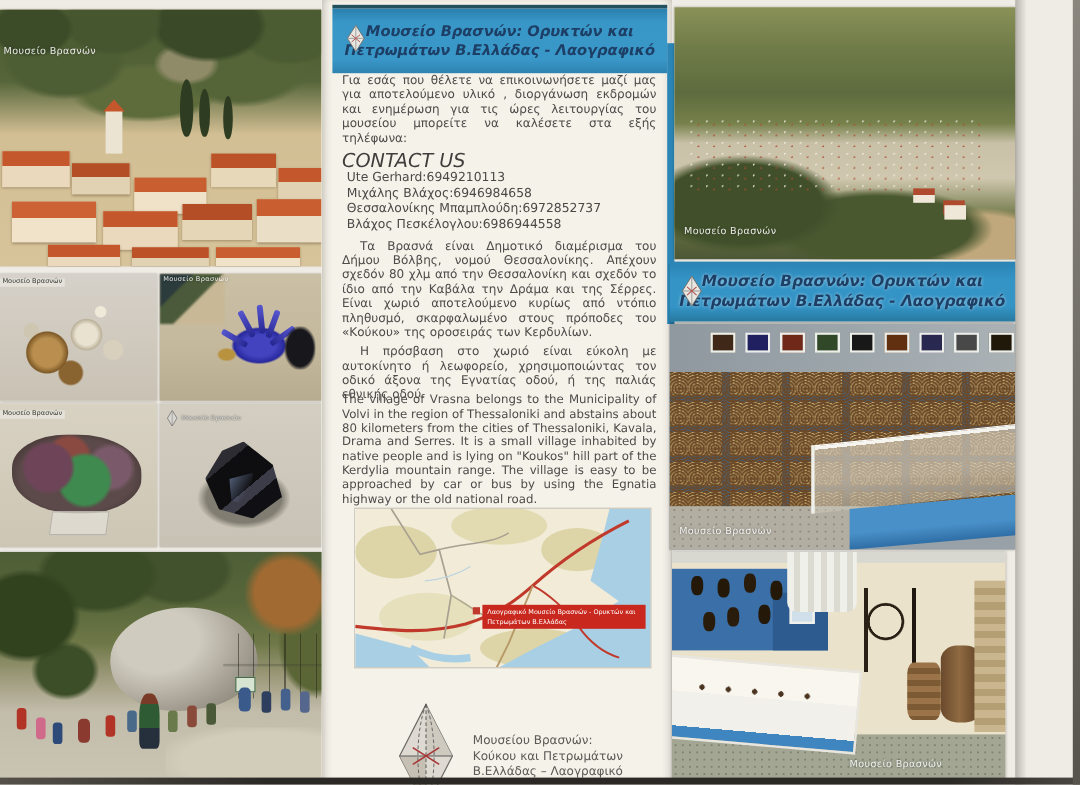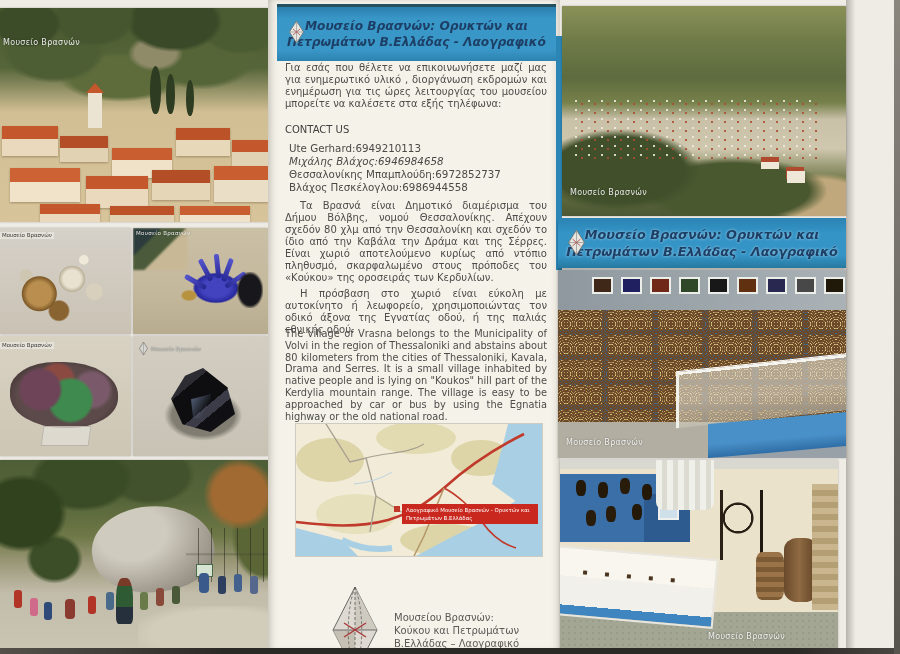--- a/index.html
+++ b/index.html
@@ -17,21 +17,21 @@
   
   #mid-paper{left:268px;top:0;width:292px;height:650px;background:#f5f2ea;
     box-shadow:inset 6px 0 8px -5px rgba(60,55,45,.35), inset -6px 0 8px -5px rgba(60,55,45,.28);}
   #mid-header{position:absolute;left:9px;top:4px;width:279px;height:54px;
     background:linear-gradient(180deg,#2a7fae 0%,#3997c8 22%,#3a98c9 78%,#2d83b1 100%);
     border-top:3px solid #23505e;display:flex;align-items:center;justify-content:center;}
   .hdr-text{text-align:center;color:#1d3f66;font-weight:bold;font-style:italic;font-size:12.2px;line-height:16px;width:100%;}
   .hdr-icon{position:absolute;left:12px;top:14px;}
   .mid-text{position:absolute;left:17px;width:262px;color:#4d4c4a;font-size:10px;line-height:12px;text-align:justify;}
   .indent{text-indent:15px;}
-  #contact-us{position:absolute;left:17px;top:124px;font-size:10px;color:#3f3e3c;}
+  #contact-us{position:absolute;left:17px;top:124px;font-style:italic;font-size:16px;color:#3f3e3c;}
   .contact-line{position:absolute;left:21px;width:250px;font-size:10.3px;line-height:12px;color:#4a4946;white-space:nowrap;}
 
   #map-wrap{position:absolute;left:28px;top:424px;width:246px;height:132px;box-shadow:0 0 0 1px rgba(150,145,130,.4);}
   #logo-row{position:absolute;left:58px;top:584px;width:224px;height:92px;display:flex;align-items:center;}
   .logo-text{margin-left:10px;color:#5b5a56;font-size:10px;line-height:13px;}
 
   
   #right-banner{left:558px;top:218px;width:288px;height:50px;position:absolute;
     background:linear-gradient(180deg,#2a83b3 0%,#3494c6 30%,#3494c6 75%,#27799f 100%);
     display:flex;align-items:center;justify-content:center;box-shadow:0 2px 2px rgba(0,0,0,.25);}
@@ -264,24 +264,24 @@
         <line x1="4" y1="8" x2="11" y2="14" stroke="#b05050" stroke-width="0.8"></line>
         <line x1="4" y1="14" x2="11" y2="8" stroke="#b05050" stroke-width="0.8"></line>
       </svg>
     </span>
     <div class="hdr-text">
       <div>Μουσείο Βρασνών: Ορυκτών και</div>
       <div>Πετρωμάτων Β.Ελλάδας - Λαογραφικό</div>
     </div>
   </div>
 
-  <div class="mid-text" style="top:62px;">Για εσάς που θέλετε να επικοινωνήσετε μαζί μας για ενημερωτικό υλικό , διοργάνωση εκδρομών και ενημέρωση για τις ώρες λειτουργίας του μουσείου μπορείτε να καλέσετε στα εξής τηλέφωνα:</div>
+  <div class="mid-text" style="top:62px;">Για εσάς που θέλετε να επικοινωνήσετε μαζί μας για αποτελούμενο υλικό , διοργάνωση εκδρομών και ενημέρωση για τις ώρες λειτουργίας του μουσείου μπορείτε να καλέσετε στα εξής τηλέφωνα:</div>
   <div id="contact-us">CONTACT US</div>
   <div class="contact-line" style="top:142px;">Ute Gerhard:6949210113</div>
-  <div class="contact-line" style="top:155px;font-style:italic;">Μιχάλης Βλάχος:6946984658</div>
+  <div class="contact-line" style="top:155px;">Μιχάλης Βλάχος:6946984658</div>
   <div class="contact-line" style="top:168px;">Θεσσαλονίκης Μπαμπλούδη:6972852737</div>
   <div class="contact-line" style="top:181px;">Βλάχος Πεσκέλογλου:6986944558</div>
 
   <div class="mid-text indent" style="top:200px;">Τα Βρασνά είναι Δημοτικό διαμέρισμα του Δήμου Βόλβης, νομού Θεσσαλονίκης. Απέχουν σχεδόν 80 χλμ από την Θεσσαλονίκη και σχεδόν το ίδιο από την Καβάλα την Δράμα και της Σέρρες. Είναι χωριό αποτελούμενο κυρίως από ντόπιο πληθυσμό, σκαρφαλωμένο στους πρόποδες του «Κούκου» της οροσειράς των Κερδυλίων.</div>
   <div class="mid-text indent" style="top:288px;">Η πρόσβαση στο χωριό είναι εύκολη με αυτοκίνητο ή λεωφορείο, χρησιμοποιώντας τον οδικό άξονα της Εγνατίας οδού, ή της παλιάς εθνικής οδού.</div>
   <div class="mid-text" style="top:328px;font-size:9.8px;line-height:11.8px;">The village of Vrasna belongs to the Municipality of Volvi in the region of Thessaloniki and abstains about 80 kilometers from the cities of Thessaloniki, Kavala, Drama and Serres. It is a small village inhabited by native people and is lying on "Koukos" hill part of the Kerdylia mountain range. The village is easy to be approached by car or bus by using the Egnatia highway or the old national road.</div>
 
   <div id="map-wrap">
     <svg width="246" height="132" viewBox="0 0 246 132">
       <rect x="0" y="0" width="246" height="132" fill="#f1ebd8"></rect>

